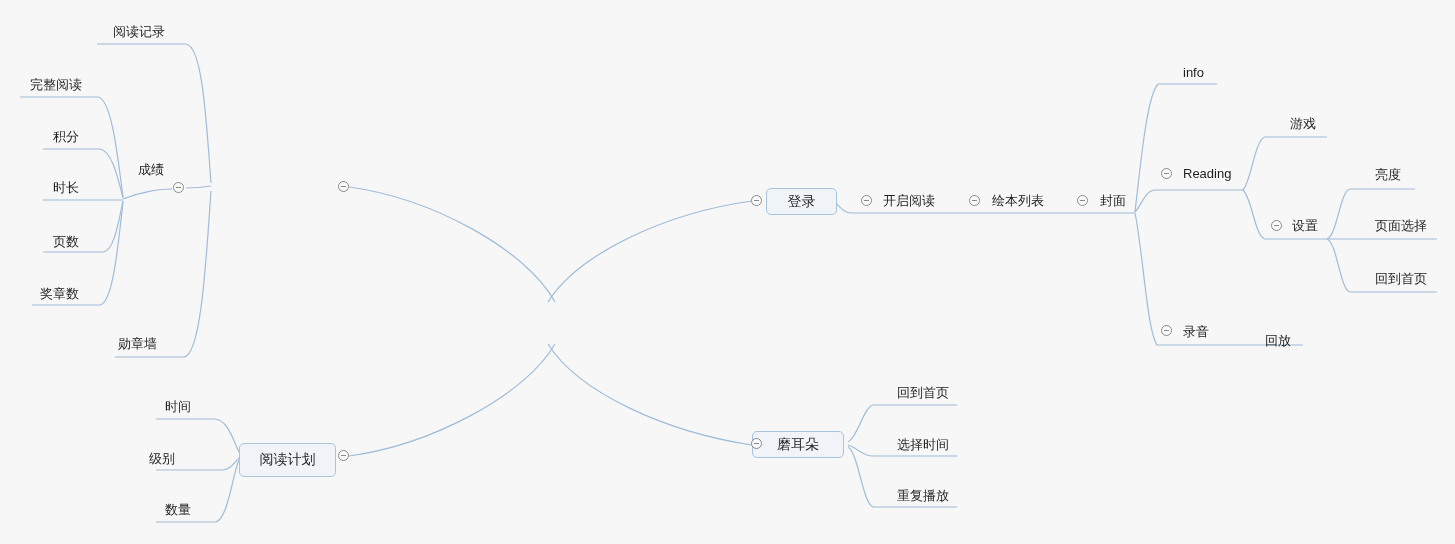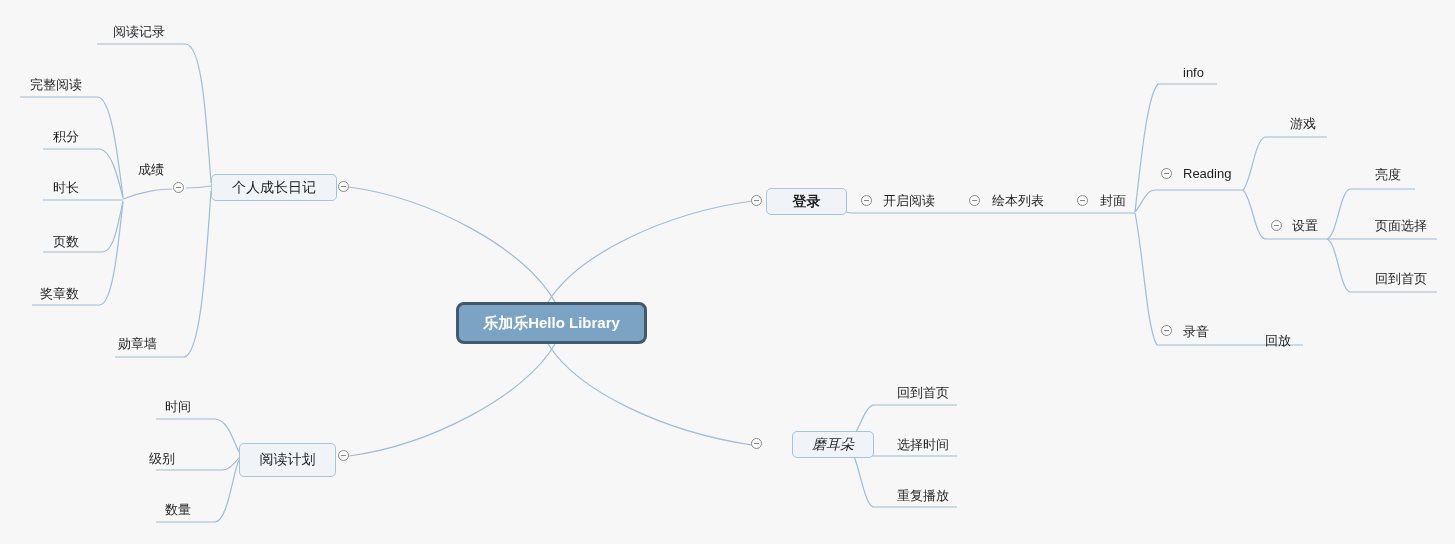--- a/index.html
+++ b/index.html
@@ -77,27 +77,25 @@
 
     <path d="M 1327 239 C 1337 236 1340 191 1350 189 L 1415 189"></path>
     <path d="M 1327 239 L 1437 239"></path>
     <path d="M 1327 239 C 1337 242 1340 290 1350 292 L 1437 292"></path>
 
     <path d="M 848 442 C 858 437 863 408 873 405 L 957 405"></path>
     <path d="M 848 445 C 858 448 862 456 873 456 L 957 456"></path>
     <path d="M 848 447 C 858 452 863 504 873 507 L 957 507"></path>
   </svg>
 
-  <div class="root-box" style="left:456px;top:302px;width:191px;height:42px;">乐加乐Hello Library</div>
 
-  <div class="topic-box" style="left:211px;top:174px;width:126px;height:27px;">个人成长日记</div>
 
-  <div class="topic-box" style="left:766px;top:188px;width:81px;height:27px;font-weight:bold;">登录</div>
+  <div class="topic-box" style="left:766px;top:188px;width:71px;height:27px;">登录</div>
 
-  <div class="topic-box" style="left:792px;top:431px;width:82px;height:27px;font-style:italic;">磨耳朵</div>
+  <div class="topic-box" style="left:752px;top:431px;width:92px;height:27px;">磨耳朵</div>
 
   <div class="topic-box" style="left:239px;top:443px;width:97px;height:34px;">阅读计划</div>
 
   <div class="label" style="left:113px;top:25px;">阅读记录</div>
   <div class="label" style="left:138px;top:163px;text-align:center;">成绩</div>
   <div class="label" style="left:30px;top:78px;">完整阅读</div>
   <div class="label" style="left:53px;top:130px;">积分</div>
   <div class="label" style="left:53px;top:181px;">时长</div>
   <div class="label" style="left:53px;top:235px;">页数</div>
   <div class="label" style="left:40px;top:287px;">奖章数</div>

